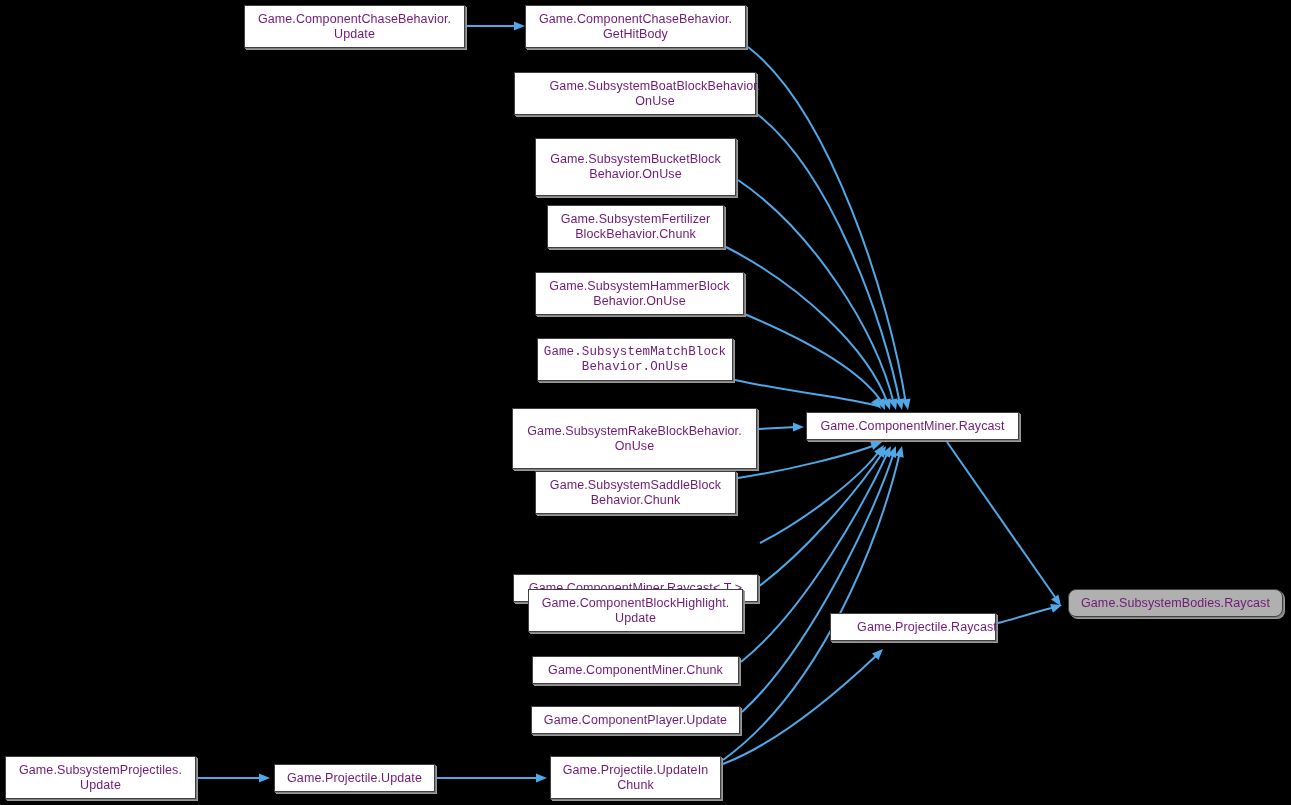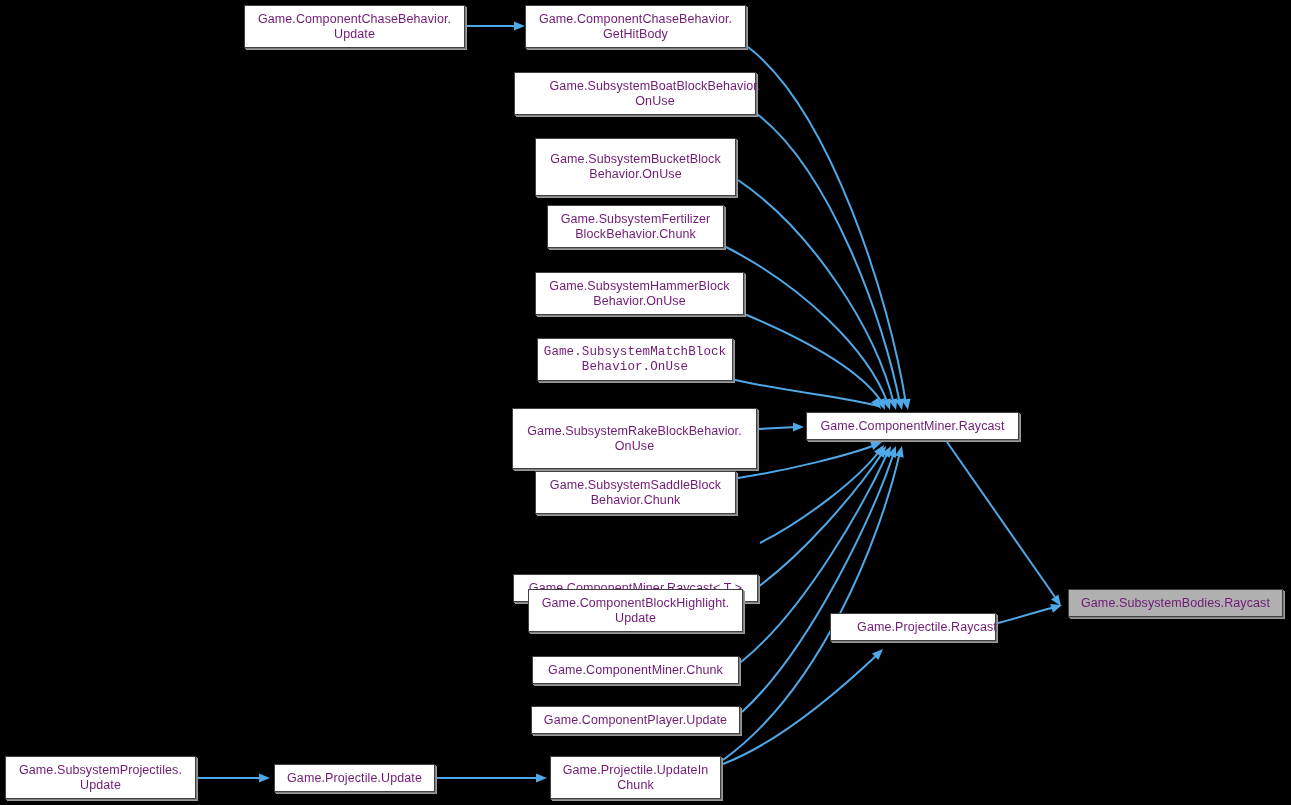--- a/index.html
+++ b/index.html
@@ -39,20 +39,21 @@
     text-align: center;
     color: #701a75;
     font-family: "Liberation Sans", sans-serif;
     font-size: 12.5px;
     line-height: 15px;
     letter-spacing: 0.1px;
     z-index: 5;
   }
   .node.highlight {
     background: #b0b0b0;
+    border-radius: 8px;
   }
   .node .label {
     display: block;
     padding: 0 6px;
     white-space: pre-line;
   }
 </style>
 </head>
 <body>
 

